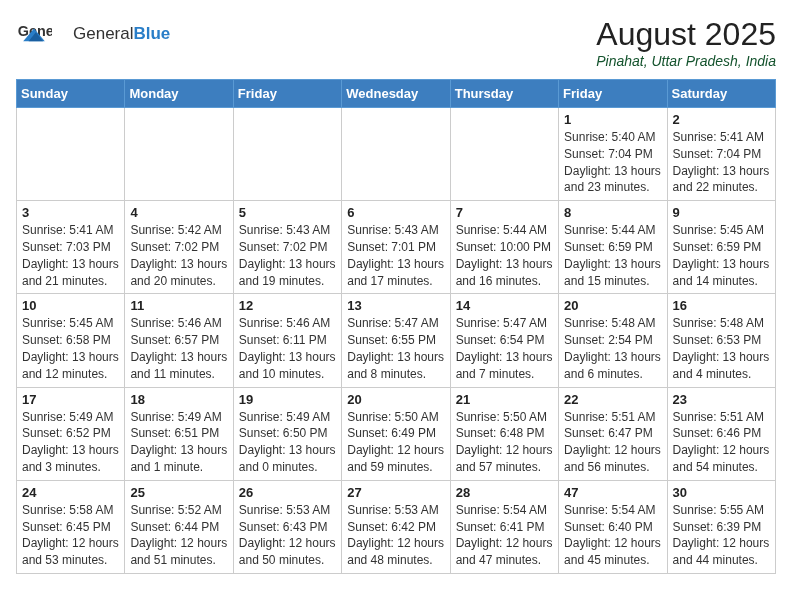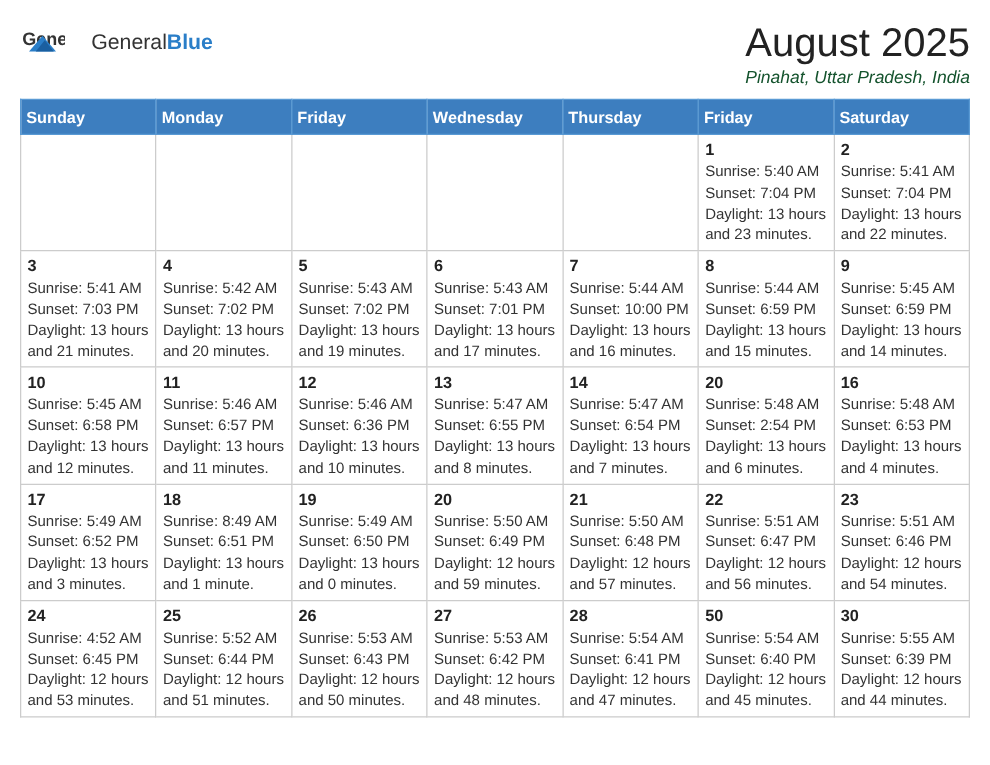--- a/index.html
+++ b/index.html
@@ -197,21 +197,21 @@
         <td>
           <span class="day-number">11</span>
           <div class="day-info">Sunrise: 5:46 AM
 Sunset: 6:57 PM
 Daylight: 13 hours
 and 11 minutes.</div>
         </td>
         <td>
           <span class="day-number">12</span>
           <div class="day-info">Sunrise: 5:46 AM
-Sunset: 6:36 PM
+Sunset: 6:11 PM
 Daylight: 13 hours
 and 10 minutes.</div>
         </td>
         <td>
           <span class="day-number">13</span>
           <div class="day-info">Sunrise: 5:47 AM
 Sunset: 6:55 PM
 Daylight: 13 hours
 and 8 minutes.</div>
         </td>
@@ -240,21 +240,21 @@
       <tr>
         <td>
           <span class="day-number">17</span>
           <div class="day-info">Sunrise: 5:49 AM
 Sunset: 6:52 PM
 Daylight: 13 hours
 and 3 minutes.</div>
         </td>
         <td>
           <span class="day-number">18</span>
-          <div class="day-info">Sunrise: 8:49 AM
+          <div class="day-info">Sunrise: 5:49 AM
 Sunset: 6:51 PM
 Daylight: 13 hours
 and 1 minute.</div>
         </td>
         <td>
           <span class="day-number">19</span>
           <div class="day-info">Sunrise: 5:49 AM
 Sunset: 6:50 PM
 Daylight: 13 hours
 and 0 minutes.</div>
@@ -284,21 +284,21 @@
           <span class="day-number">23</span>
           <div class="day-info">Sunrise: 5:51 AM
 Sunset: 6:46 PM
 Daylight: 12 hours
 and 54 minutes.</div>
         </td>
       </tr>
       <tr>
         <td>
           <span class="day-number">24</span>
-          <div class="day-info">Sunrise: 4:52 AM
+          <div class="day-info">Sunrise: 5:58 AM
 Sunset: 6:45 PM
 Daylight: 12 hours
 and 53 minutes.</div>
         </td>
         <td>
           <span class="day-number">25</span>
           <div class="day-info">Sunrise: 5:52 AM
 Sunset: 6:44 PM
 Daylight: 12 hours
 and 51 minutes.</div>
@@ -318,21 +318,21 @@
 and 48 minutes.</div>
         </td>
         <td>
           <span class="day-number">28</span>
           <div class="day-info">Sunrise: 5:54 AM
 Sunset: 6:41 PM
 Daylight: 12 hours
 and 47 minutes.</div>
         </td>
         <td>
-          <span class="day-number">50</span>
+          <span class="day-number">47</span>
           <div class="day-info">Sunrise: 5:54 AM
 Sunset: 6:40 PM
 Daylight: 12 hours
 and 45 minutes.</div>
         </td>
         <td>
           <span class="day-number">30</span>
           <div class="day-info">Sunrise: 5:55 AM
 Sunset: 6:39 PM
 Daylight: 12 hours

